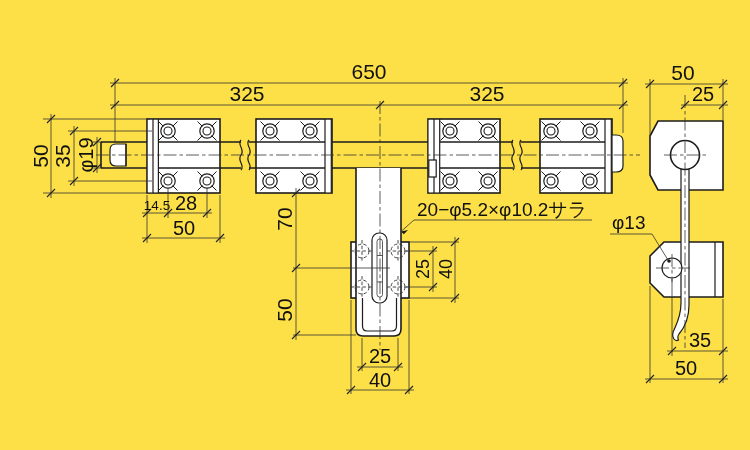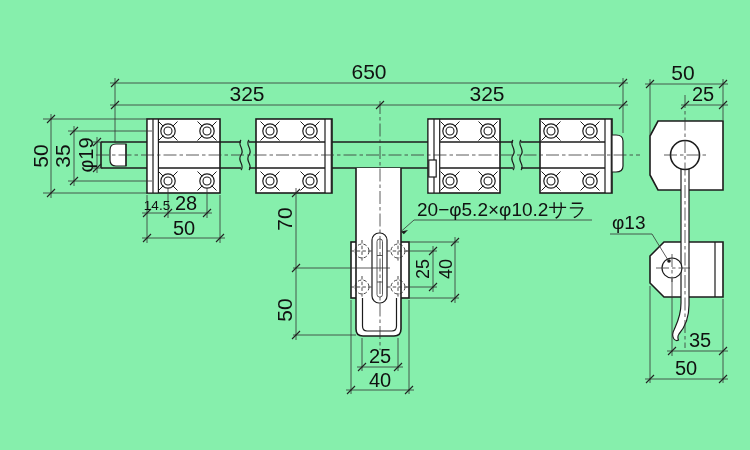--- a/index.html
+++ b/index.html
@@ -1,16 +1,16 @@
 <!DOCTYPE html>
 <html><head>
 <meta charset="utf-8">
 <style>
   html,body{margin:0;padding:0;background:#ffffff;}
-  .stage{width:750px;height:450px;background:#86efac;position:relative;overflow:hidden;}
+  .stage{width:750px;height:450px;background:#fde047;position:relative;overflow:hidden;}
   svg{display:block;}
   svg text{font-family:"Liberation Sans","DejaVu Sans",sans-serif;fill:#111;}
   .outline{fill:#fff;stroke:#1c1c1c;stroke-width:1.6;stroke-linejoin:miter;}
   .solid{fill:none;stroke:#1c1c1c;stroke-width:1.6;}
   .med{fill:none;stroke:#1c1c1c;stroke-width:1.2;}
   .medw{fill:#fff;stroke:#1c1c1c;stroke-width:1.2;}
   .thin{fill:none;stroke:#333;stroke-width:0.8;}
   .cl{fill:none;stroke:#333;stroke-width:0.8;stroke-dasharray:13 3 3.5 3;}
   .hid{fill:none;stroke:#333;stroke-width:0.9;stroke-dasharray:3.5 2.2;}
   .whitefill{fill:#fff;stroke:none;}

